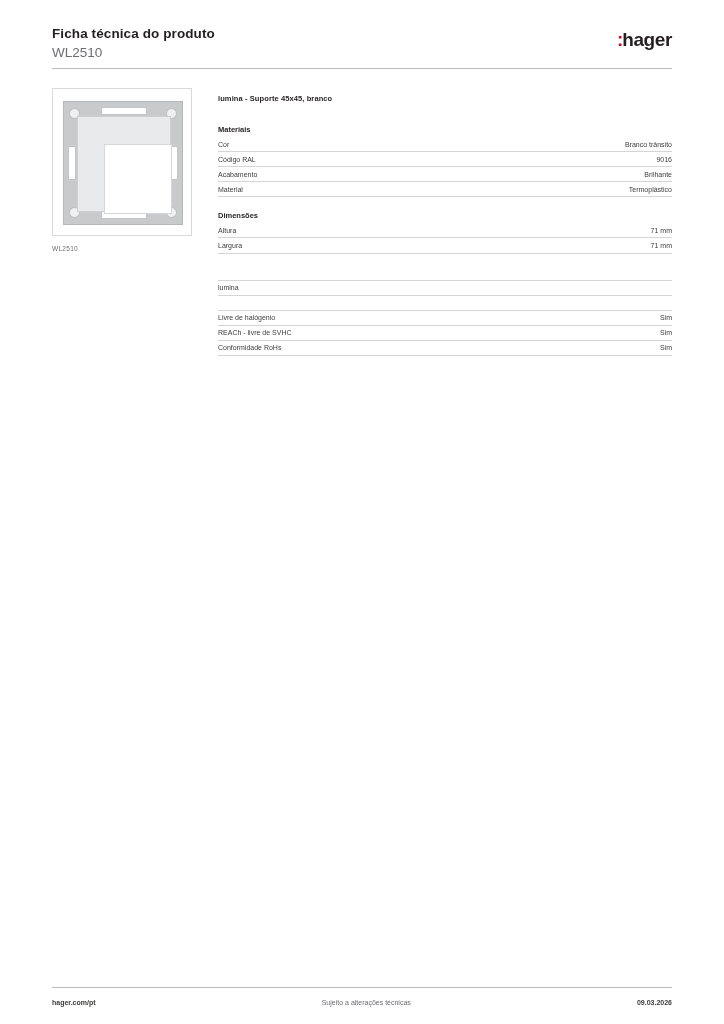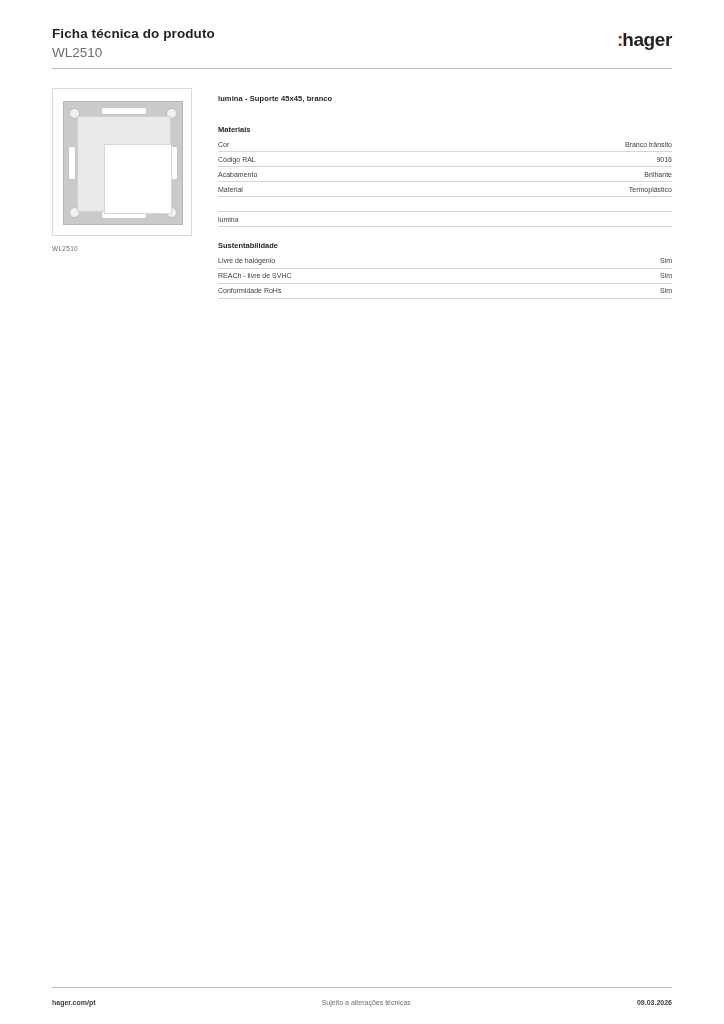--- a/index.html
+++ b/index.html
@@ -246,30 +246,40 @@
       <div class="row">
         <span class="label">Acabamento</span>
         <span class="value">Brilhante</span>
       </div>
       <div class="row">
         <span class="label">Material</span>
         <span class="value">Termoplástico</span>
       </div>
     </div>
 
+    <div class="group gap-big">
+      <div class="group-title">Dimensões</div>
+      <div class="row">
+        <span class="label">Altura</span>
+        <span class="value">71 mm</span>
+      </div>
+      <div class="row">
+        <span class="label">Largura</span>
+        <span class="value">71 mm</span>
+      </div>
+    </div>
 
     <div class="group">
       <div class="row single">
         <span class="label">lumina</span>
         <span class="value"></span>
       </div>
     </div>
 
     <div class="group">
-      <div class="group-title">Sustentabilidade</div>
       <div class="row">
         <span class="label">Livre de halógenio</span>
         <span class="value">Sim</span>
       </div>
       <div class="row">
         <span class="label">REACh - livre de SVHC</span>
         <span class="value">Sim</span>
       </div>
       <div class="row">
         <span class="label">Conformidade RoHs</span>

